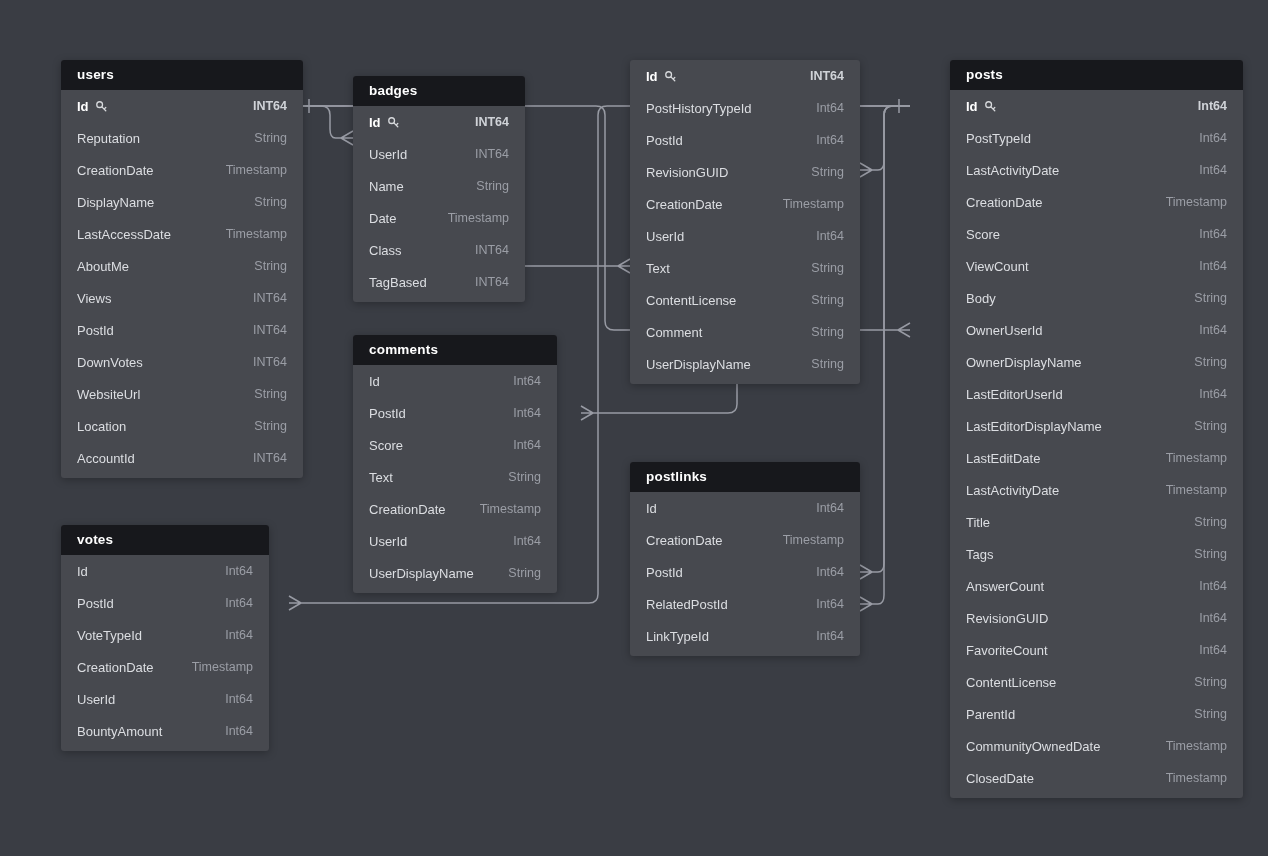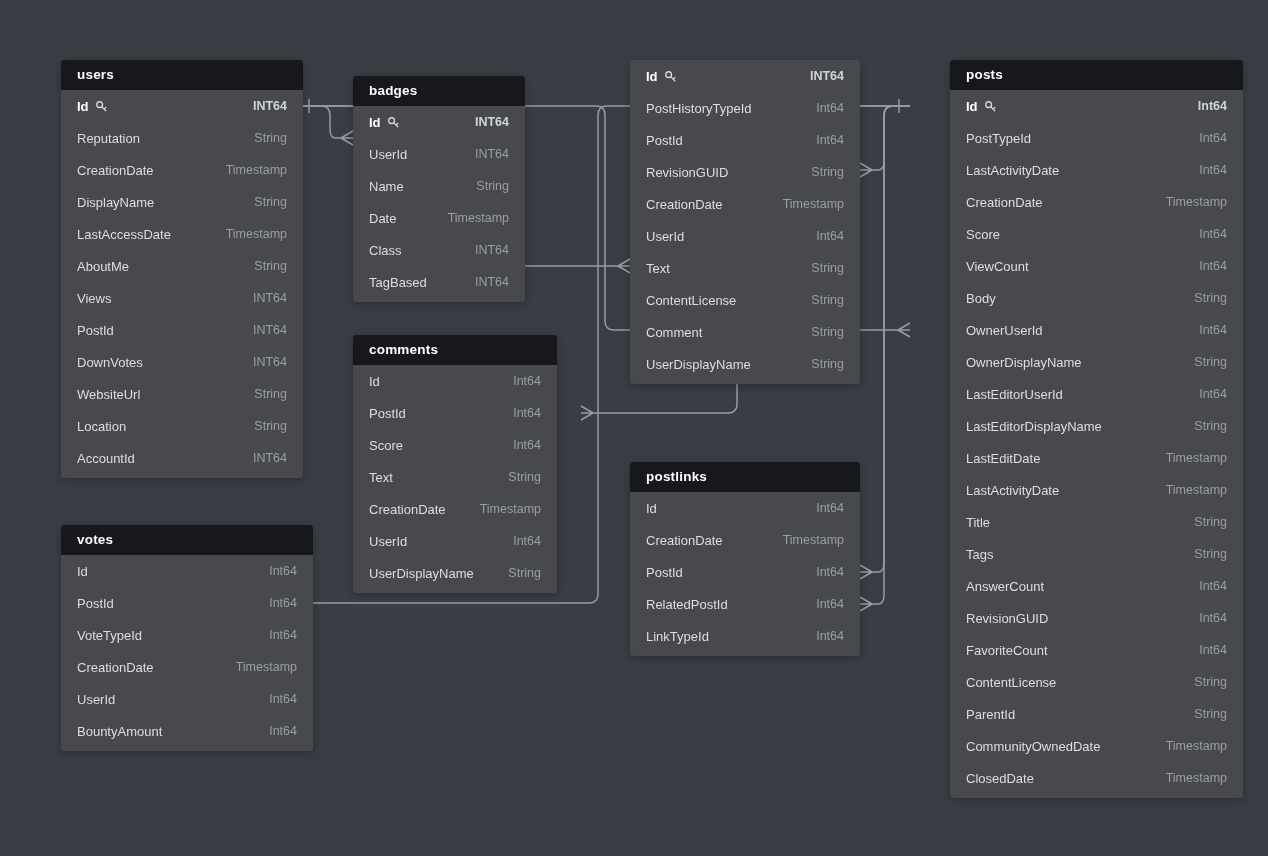--- a/index.html
+++ b/index.html
@@ -218,21 +218,21 @@
           </span>
           <span class="field-type">Int64</span>
         </div>
         <div class="table-row">
           <span class="field-name">
             <span>UserDisplayName</span>
           </span>
           <span class="field-type">String</span>
         </div>
       </div>
-      <div class="table-card" style="left: 61px; top: 525px; width: 252px;">
+      <div class="table-card" style="left: 61px; top: 525px; width: 208px;">
         <div class="table-header">votes</div>
         <div class="table-row">
           <span class="field-name">
             <span>Id</span>
           </span>
           <span class="field-type">Int64</span>
         </div>
         <div class="table-row">
           <span class="field-name">
             <span>PostId</span>

